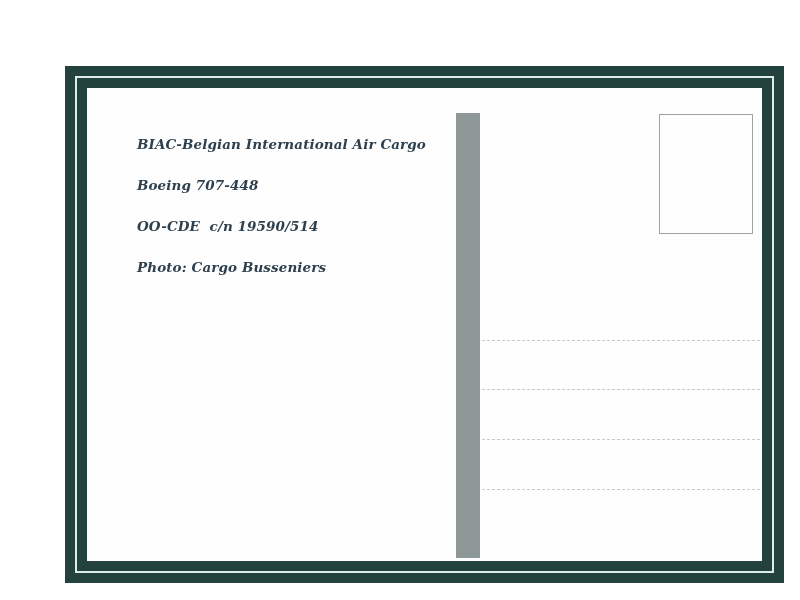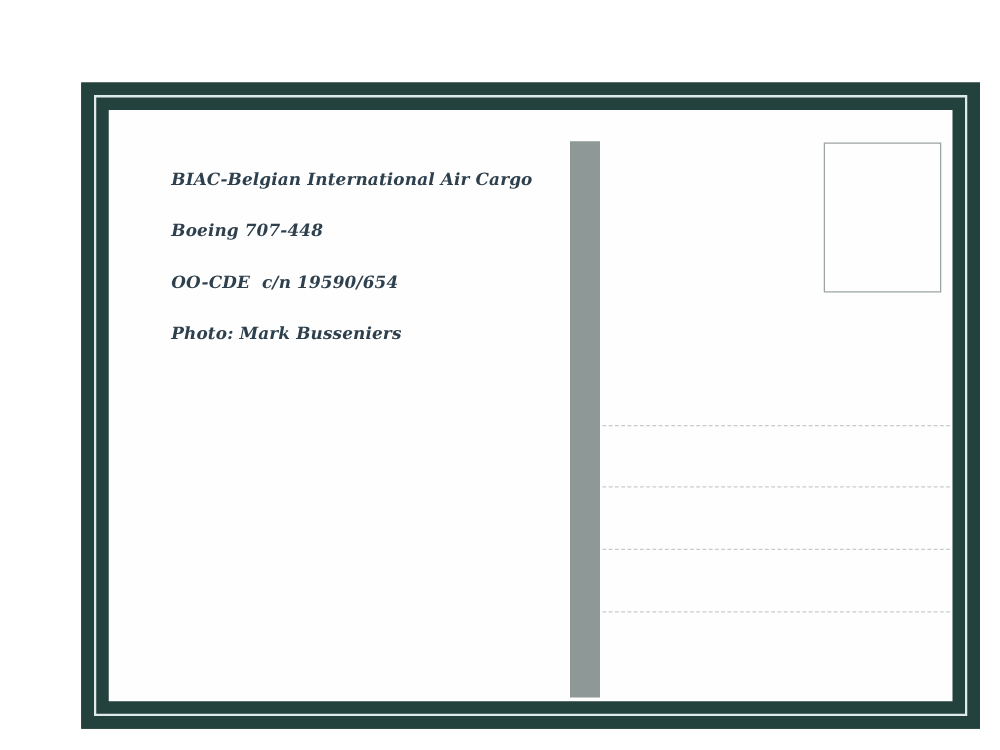--- a/index.html
+++ b/index.html
@@ -81,22 +81,22 @@
 </head>
 <body>
 
 <div class="page">
   <div class="postcard-frame">
     <div class="postcard">
 
       <div class="caption">
         <div class="caption-line">BIAC-Belgian International Air Cargo</div>
         <div class="caption-line">Boeing 707-448</div>
-        <div class="caption-line">OO-CDE  c/n 19590/654</div>
-        <div class="caption-line">Photo: Mark Busseniers</div>
+        <div class="caption-line">OO-CDE  c/n 19590/514</div>
+        <div class="caption-line">Photo: Cargo Busseniers</div>
       </div>
 
       <div class="stamp-box"></div>
 
       <div class="divider"></div>
 
       <div class="address-lines">
         <div class="address-line"></div>
         <div class="address-line"></div>
         <div class="address-line"></div>

